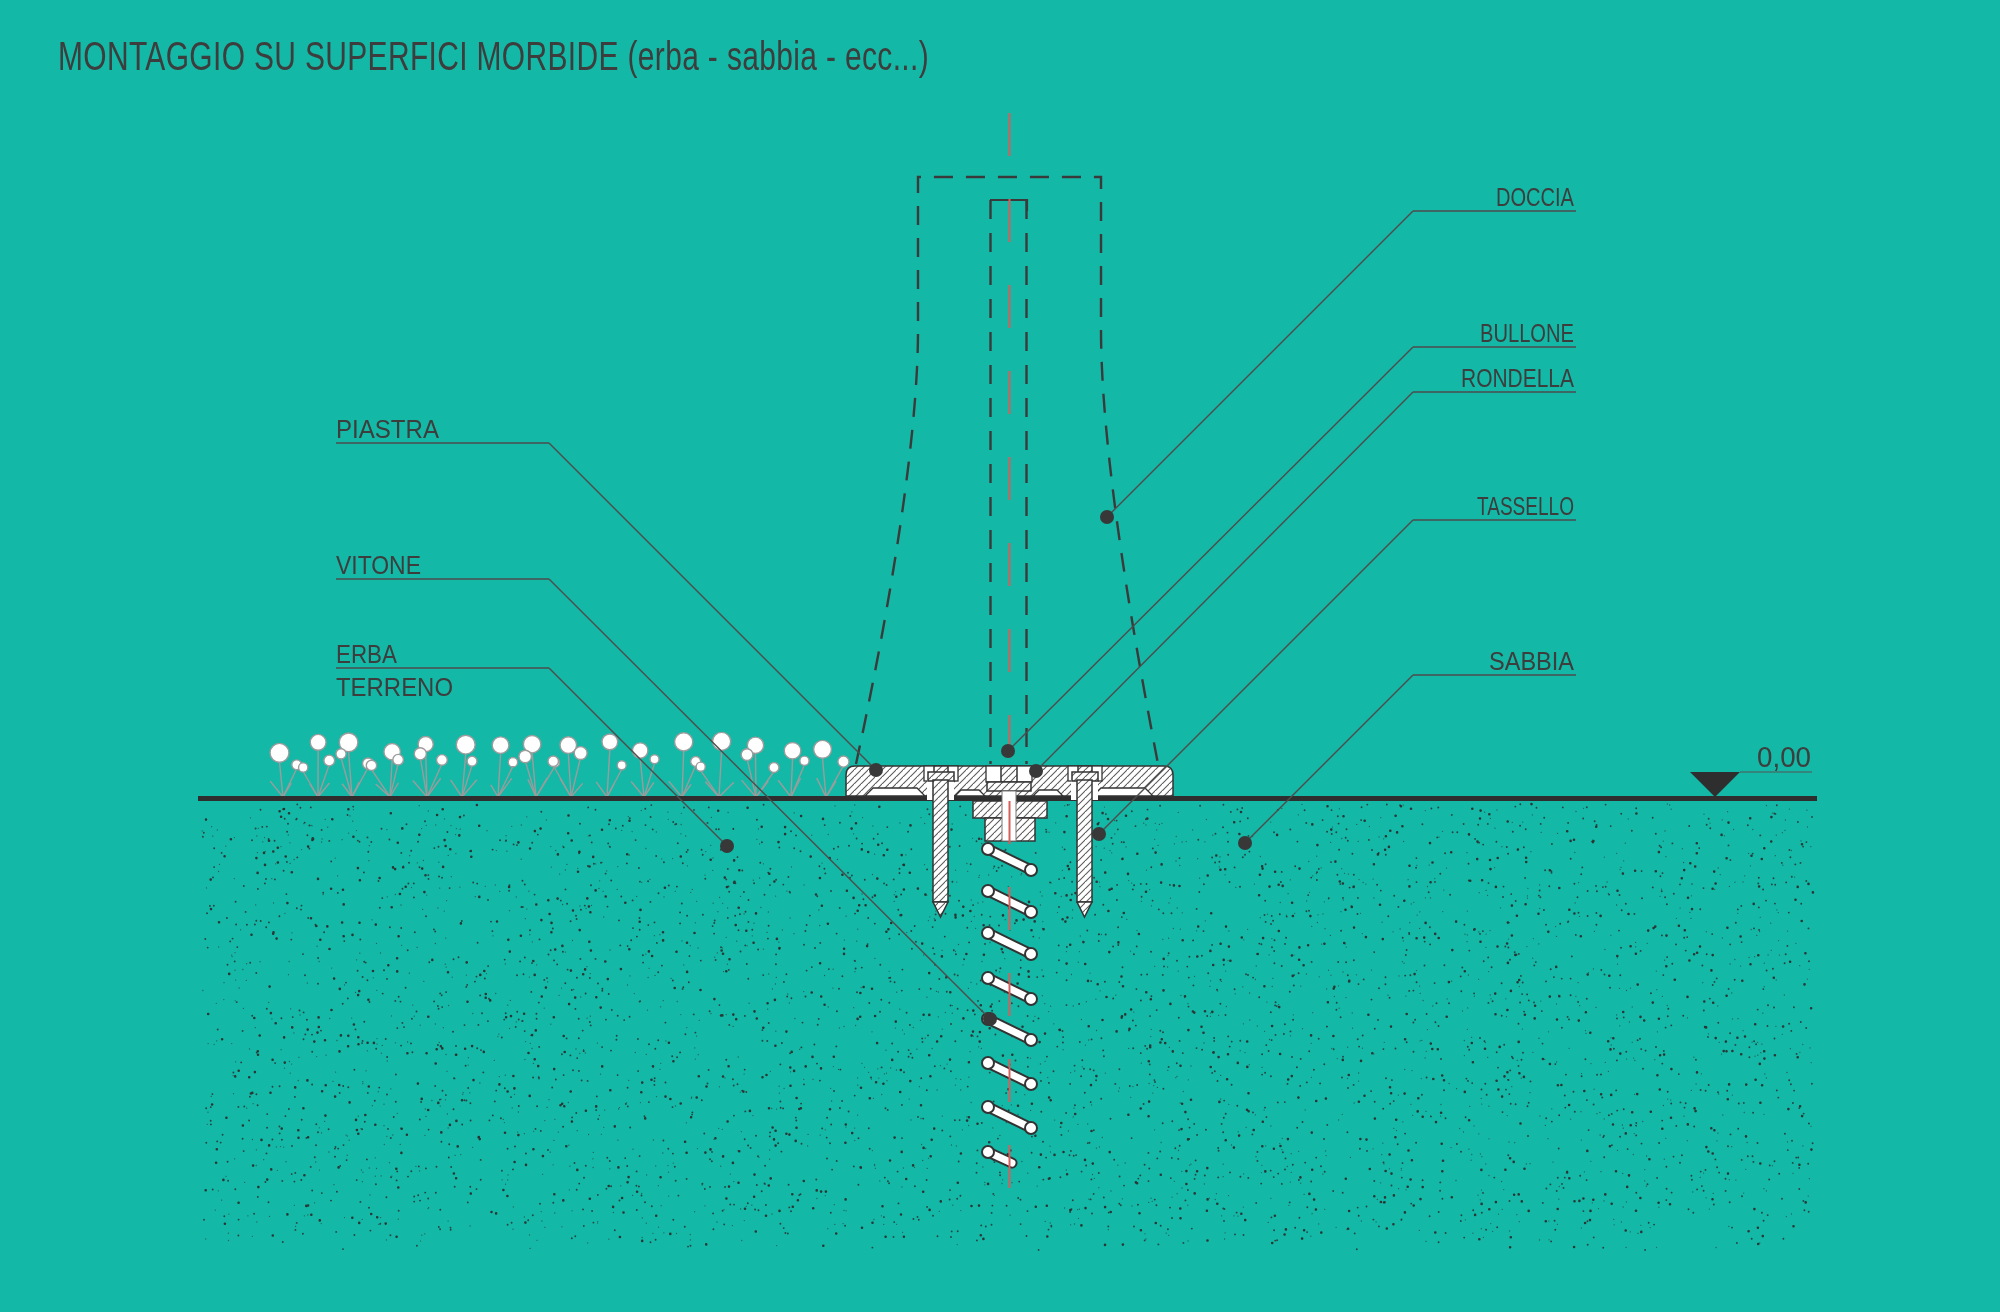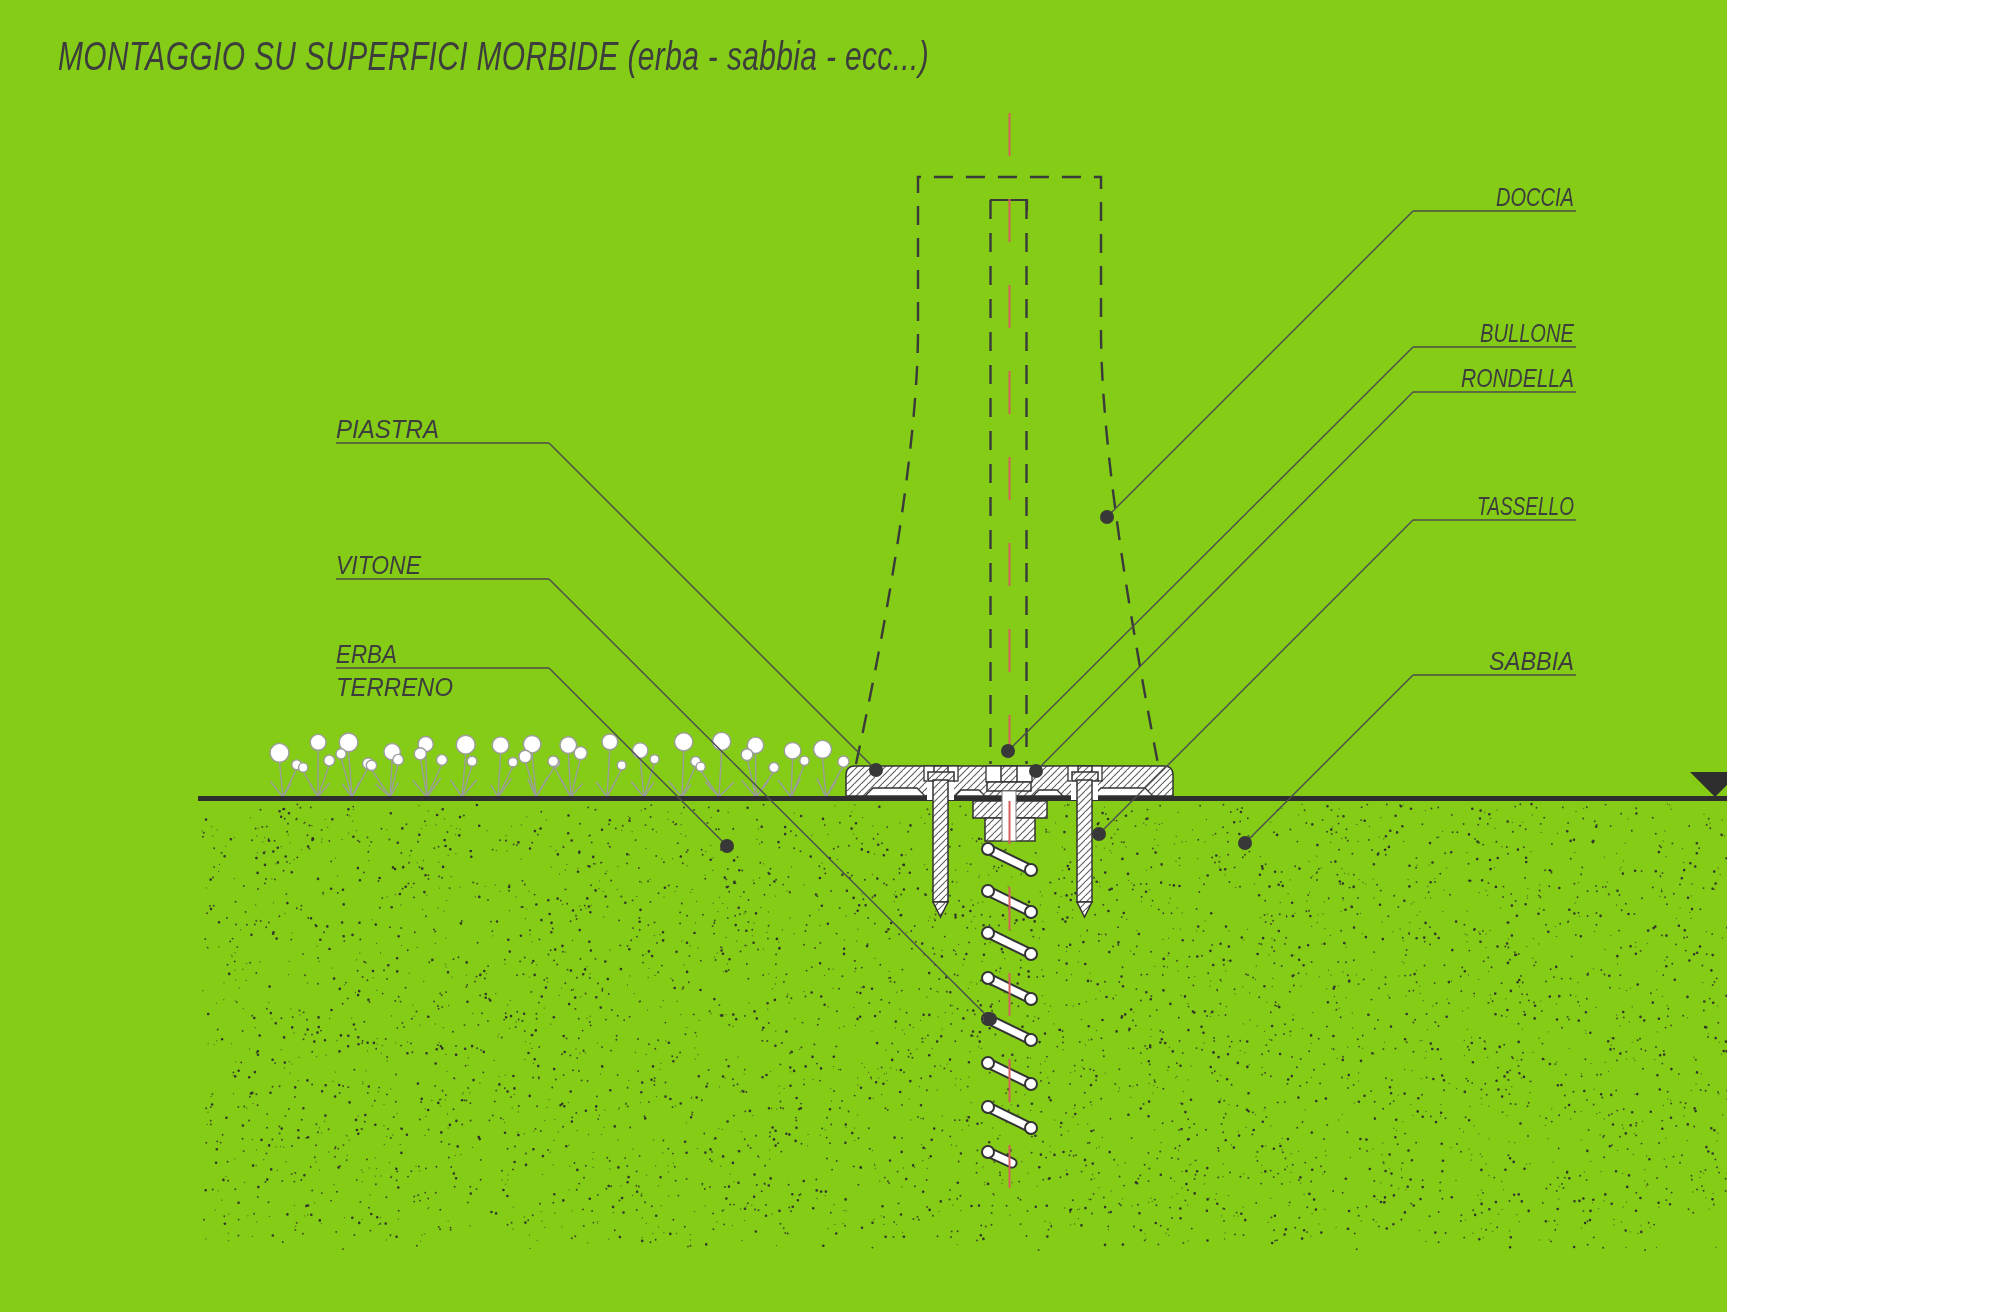--- a/index.html
+++ b/index.html
@@ -1,21 +1,21 @@
 <!DOCTYPE html>
 <html style="--line: #4d4d4d; --dark: #2e2e2e; --text: #3d3d3d; --red: #d65f5c; --hatch: #5a5a5a; --grass: #9c9c9c; --soil: #2b2b2b; --dash: #3a3a3a;"><head>
 <meta charset="utf-8">
 <style>
   :root{
     --line:#4d4d4d; --dark:#2e2e2e; --text:#3d3d3d; --red:#d65f5c;
     --hatch:#5a5a5a; --grass:#9c9c9c; --soil:#2b2b2b; --dash:#3a3a3a;
   }
   html,body{margin:0;padding:0;background:#ffffff;}
-  .stage{position:relative;width:1727px;height:1312px;background:#84cc16;overflow:hidden;
-         font-family:"Liberation Sans", sans-serif;font-style:italic;}
+  .stage{position:relative;width:2000px;height:1312px;background:#14b8a6;overflow:hidden;
+         font-family:"Liberation Sans", sans-serif;}
   .title{position:absolute;left:58px;top:33px;font-size:41px;color:var(--text);
          white-space:nowrap;transform:scaleX(.73);transform-origin:0 0;letter-spacing:.5px;}
   svg text{font-family:"Liberation Sans", sans-serif;fill:var(--text);}
   .cl{stroke:var(--line);stroke-width:1.4;fill:none;}
   .dashline{stroke:var(--dash);stroke-width:2.4;fill:none;}
   .solidline{stroke:var(--dash);stroke-width:2.2;fill:none;}
   .whitecut{fill:#fff;stroke:#333;stroke-width:1.3;}
   .hatched{fill:url(#hatch);stroke:#333;stroke-width:1.5;}
 </style>
 </head>

